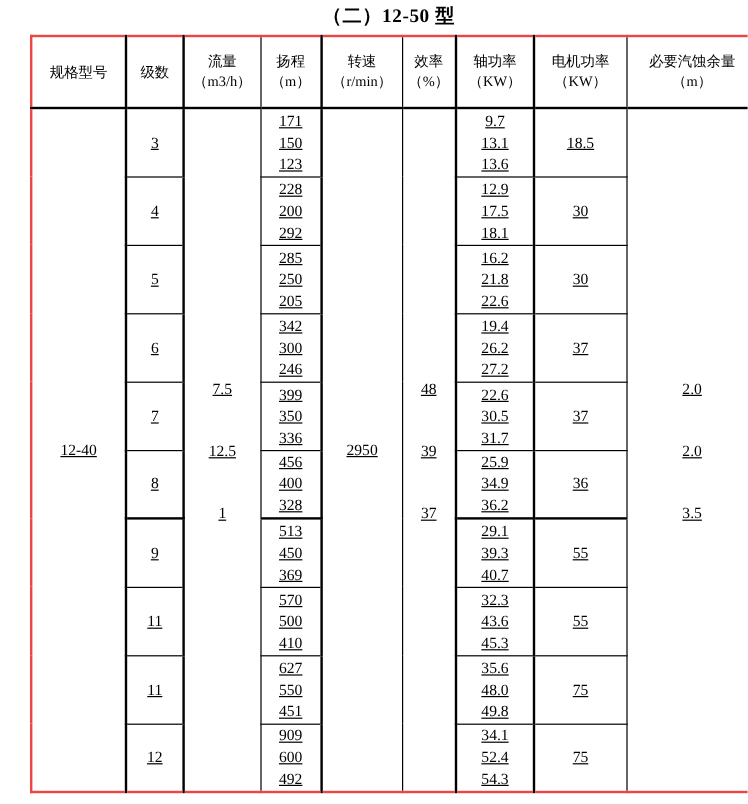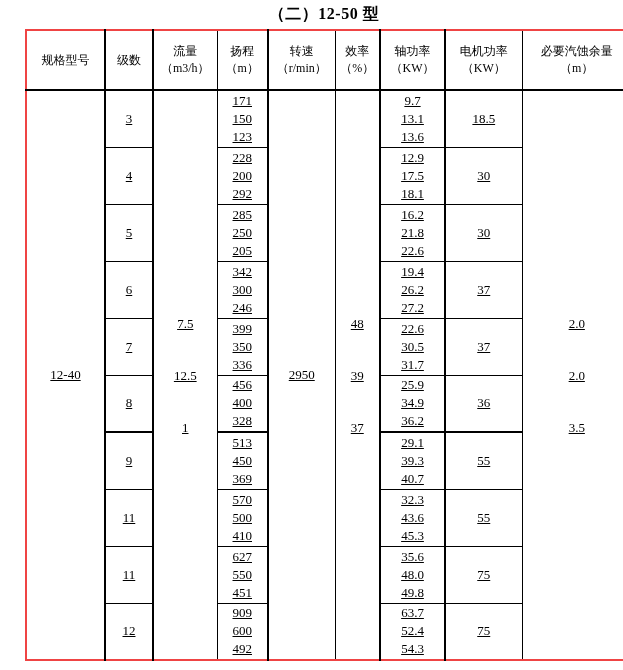--- a/index.html
+++ b/index.html
@@ -219,20 +219,20 @@
         <td class="multiline br2">35.6
 48.0
 49.8</td>
         <td>75</td>
       </tr>
       <tr>
         <td class="br2">12</td>
         <td class="multiline br2">909
 600
 492</td>
-        <td class="multiline br2">63.7
+        <td class="multiline br2">34.1
 52.4
 54.3</td>
         <td>75</td>
       </tr>
     </tbody>
   </table>
 </div>
 
 </body></html>

